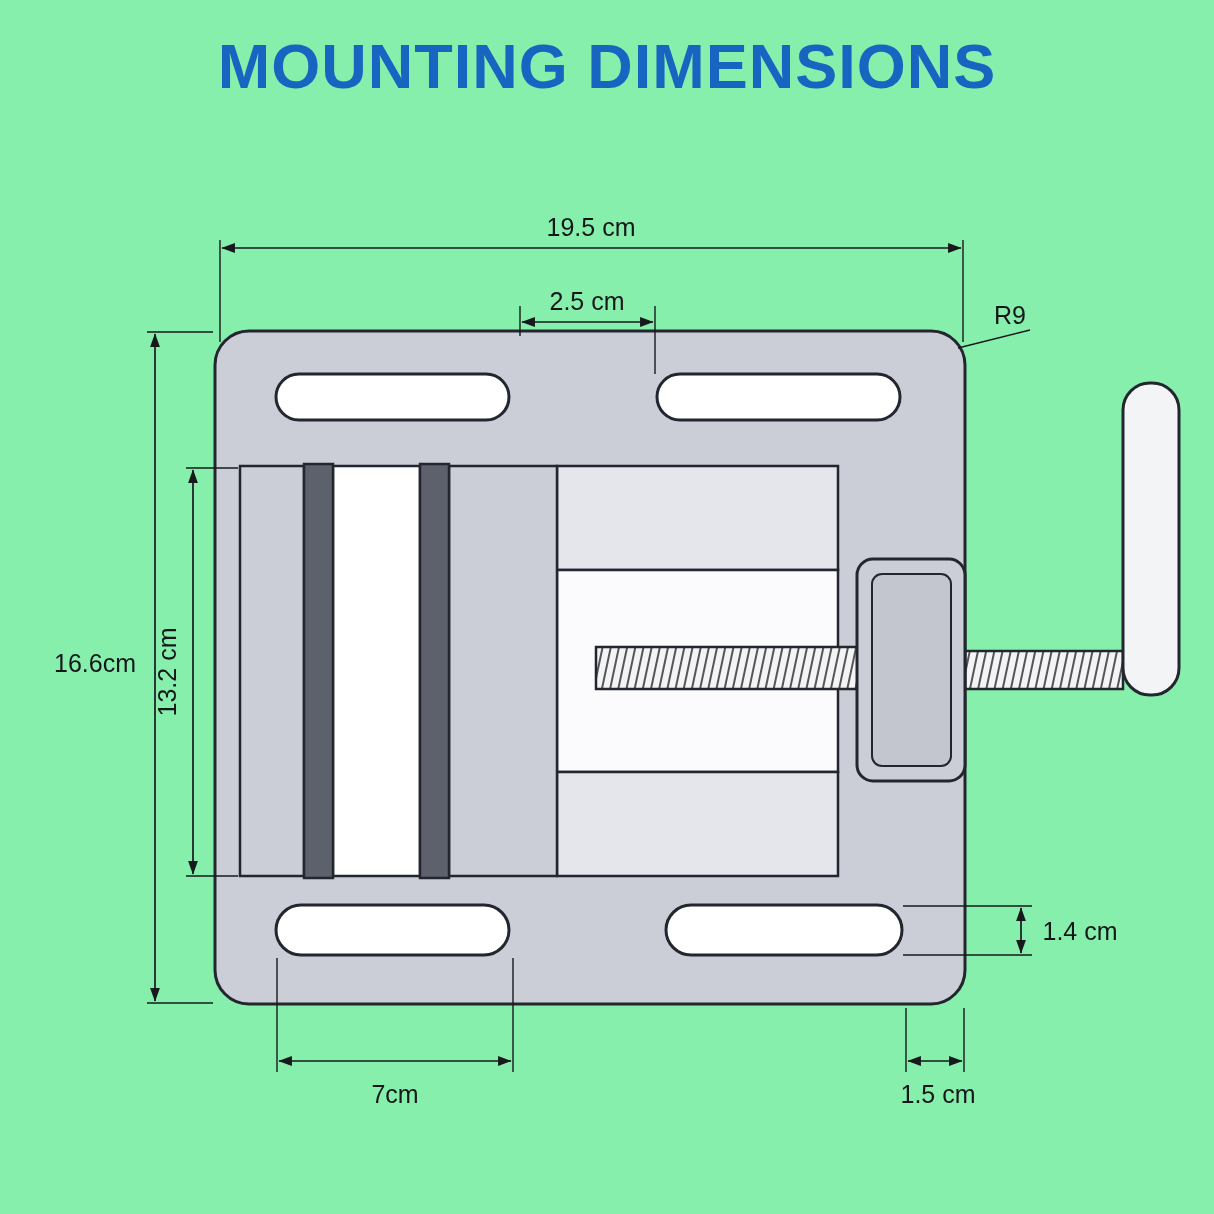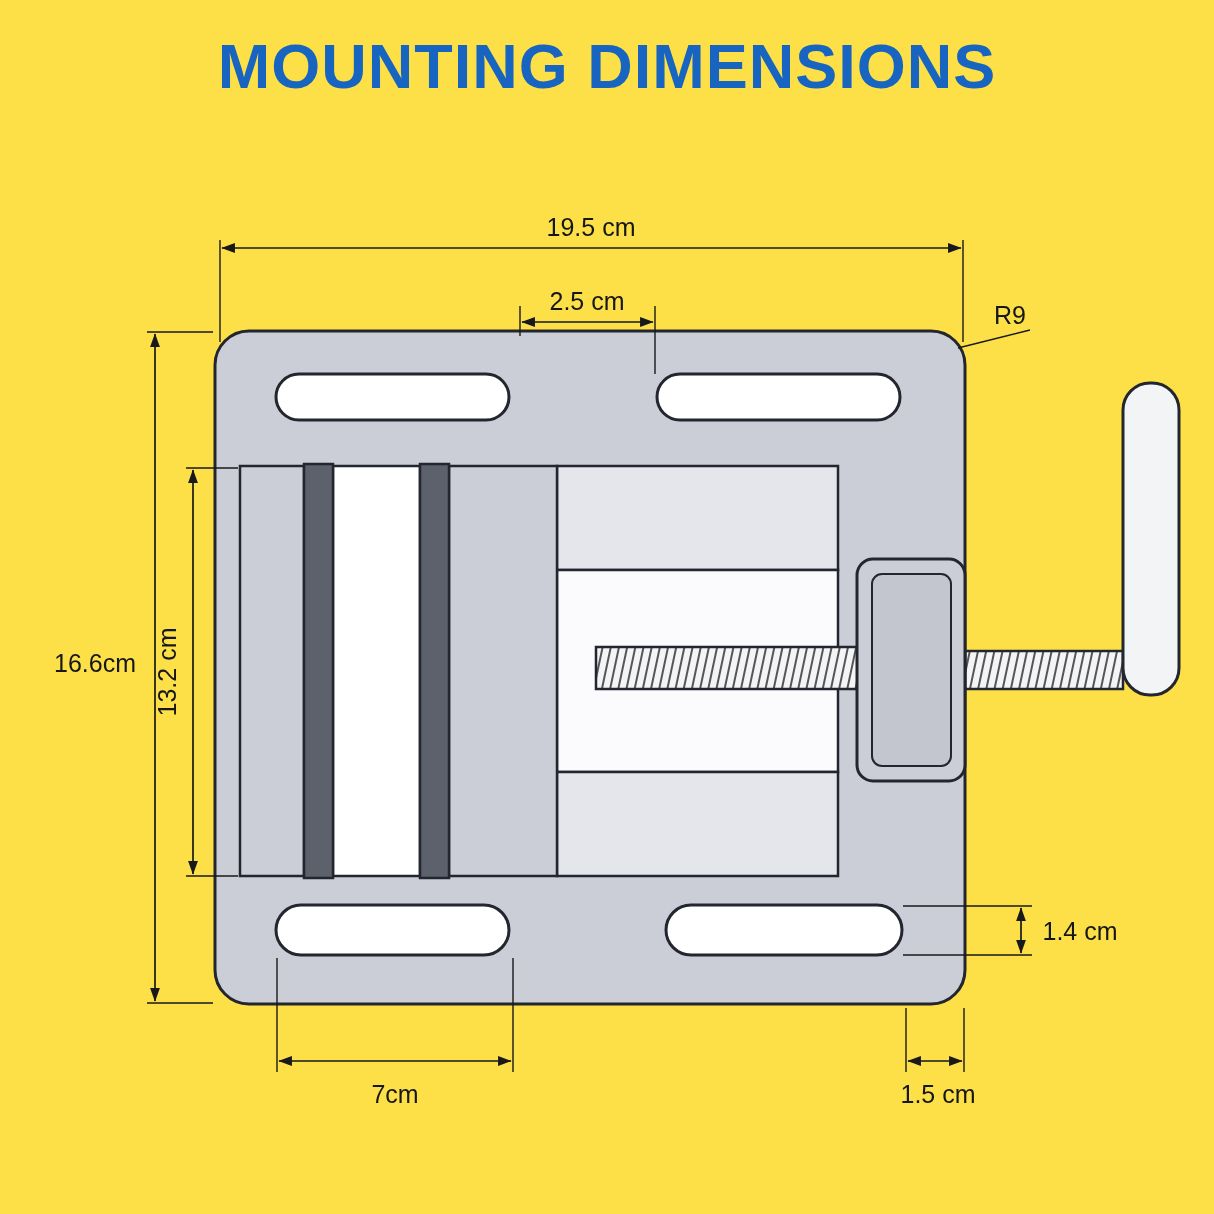--- a/index.html
+++ b/index.html
@@ -1,17 +1,17 @@
 <!DOCTYPE html>
 <html><head>
 <meta charset="utf-8">
 <style>
   html,body { margin:0; padding:0; background:#ffffff; }
   body { width:1214px; height:1214px; font-family:"Liberation Sans", sans-serif; }
-  .page { position:relative; width:1214px; height:1214px; background:#fde047; overflow:hidden; }
+  .page { position:relative; width:1214px; height:1214px; background:#86efac; overflow:hidden; }
   .title {
     position:absolute; top:30px; left:0; width:100%;
     margin:0; text-align:center;
     font-size:63px; font-weight:bold; letter-spacing:1px;
     color:#1765c1;
   }
   svg.drawing { position:absolute; left:0; top:0; }
   .part      { stroke:#23262e; stroke-width:3; }
   .part2     { stroke:#23262e; stroke-width:2.5; }
   .dimline   { stroke:#17191d; stroke-width:1.7; fill:none; }

